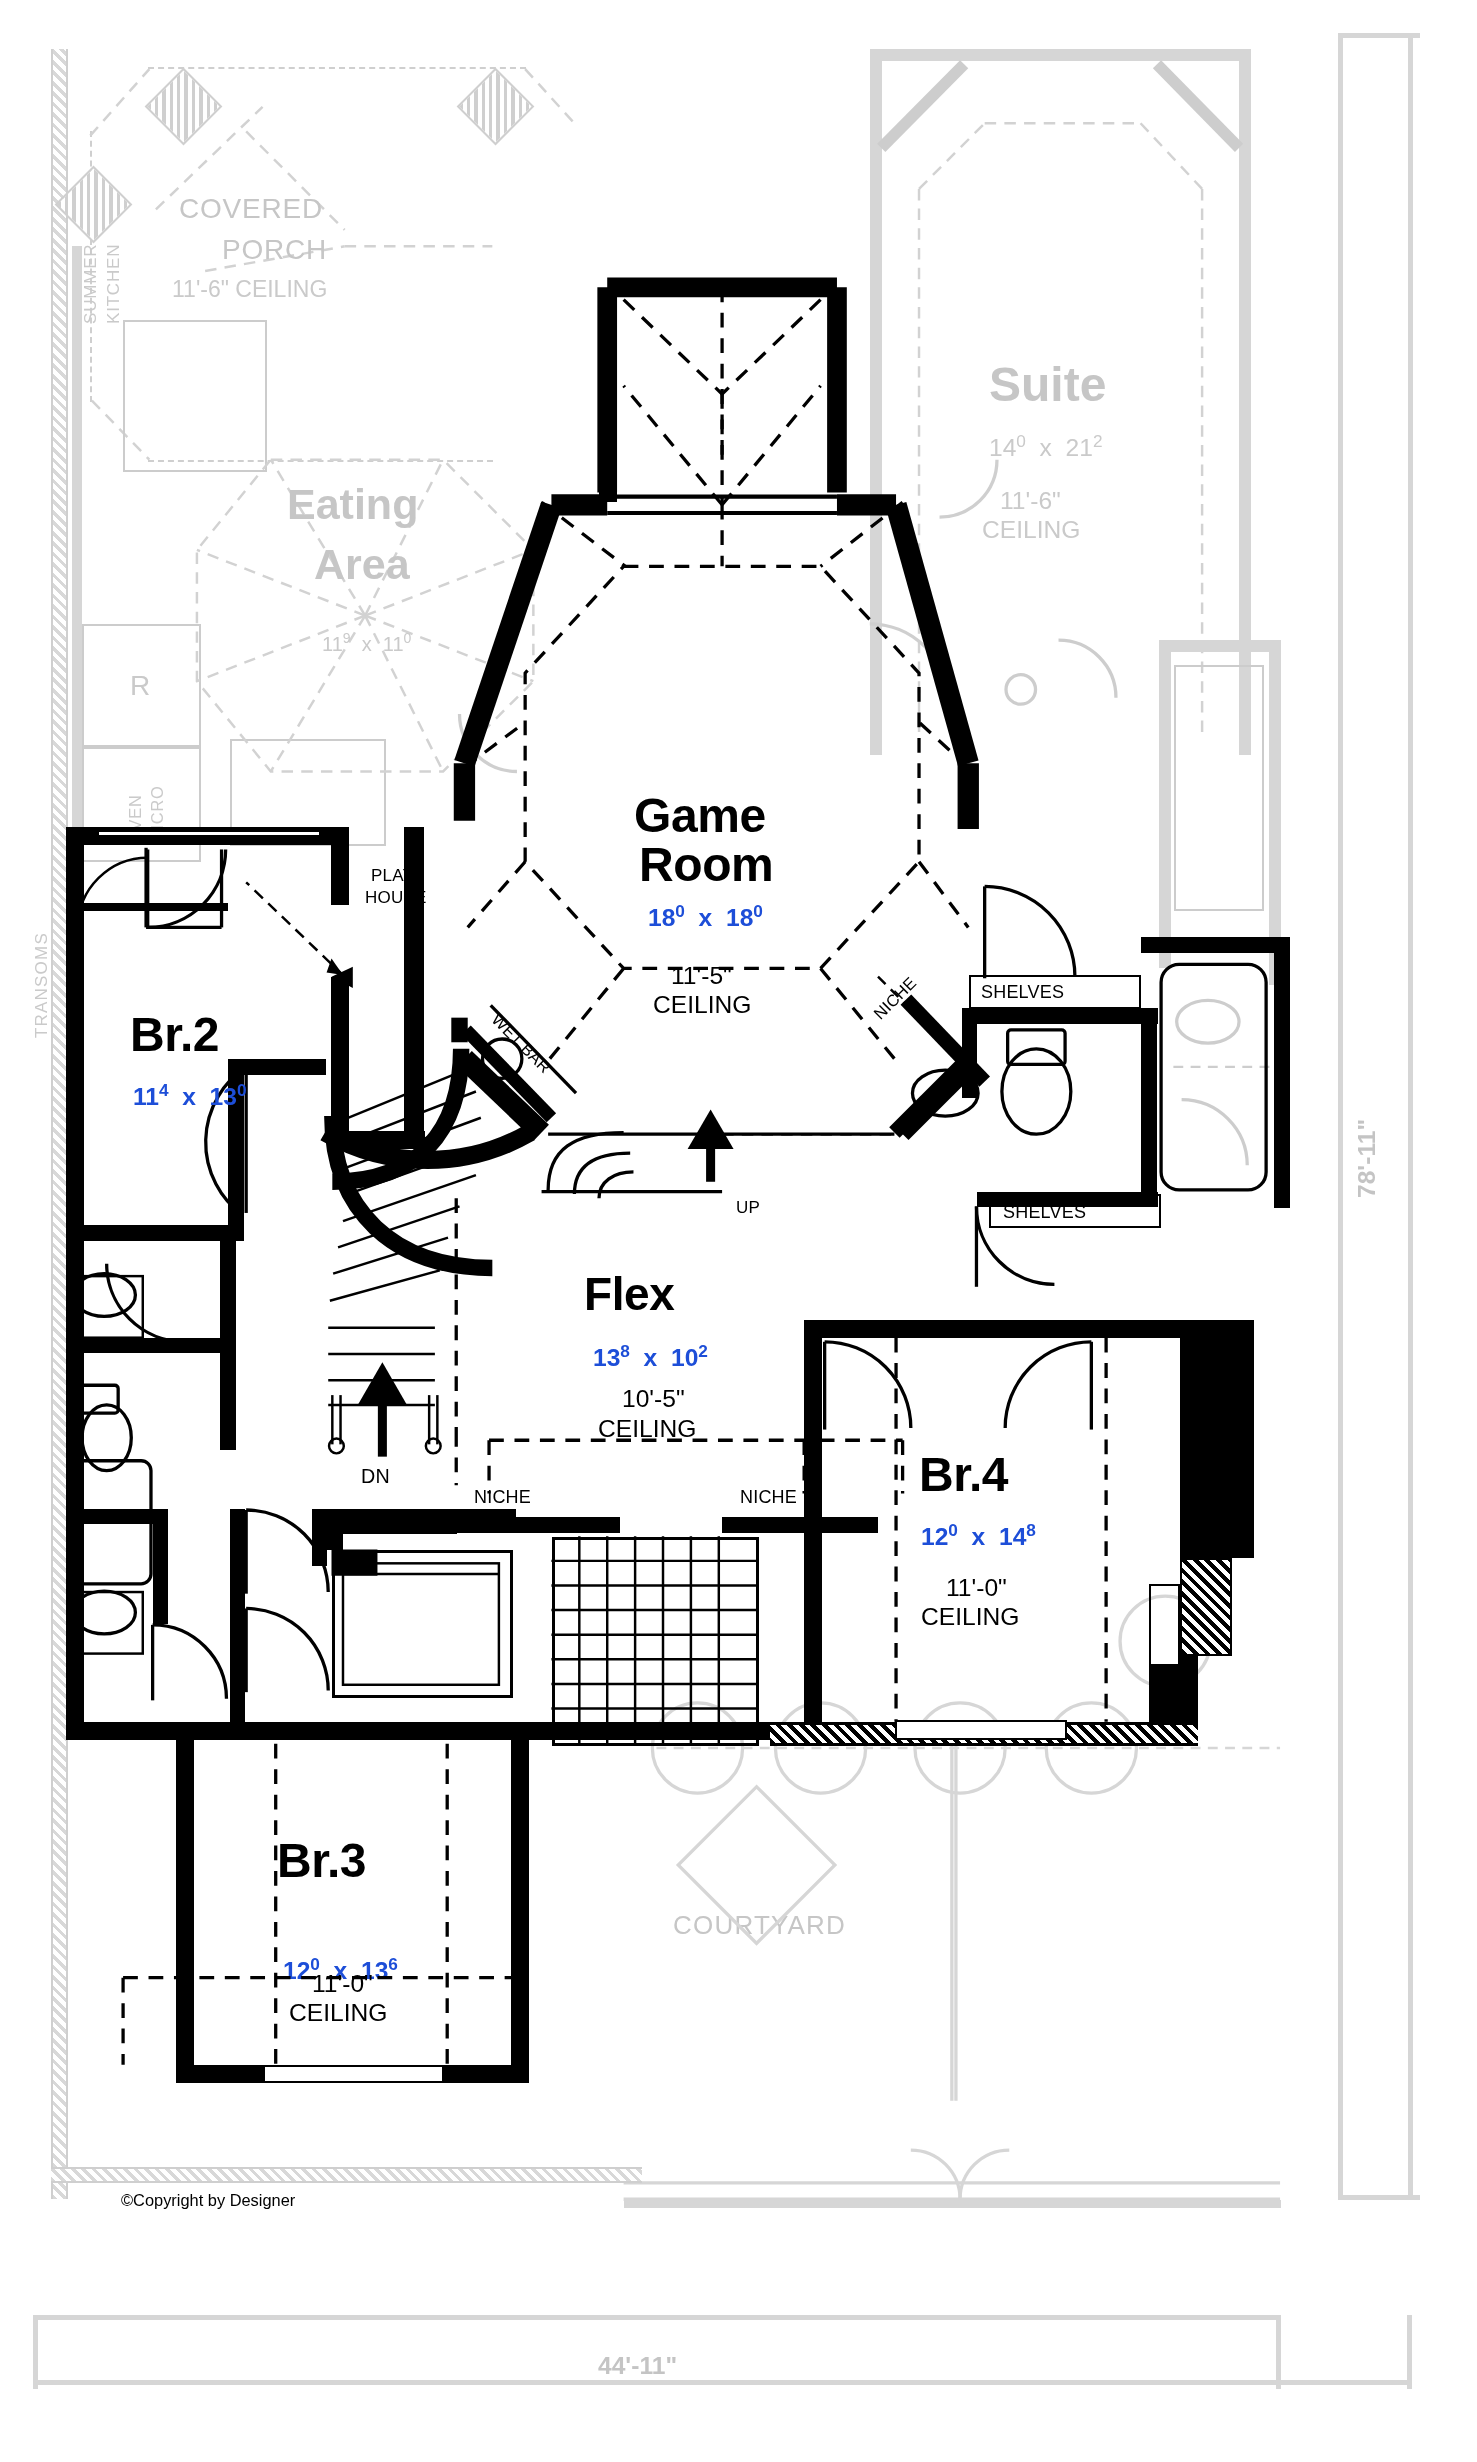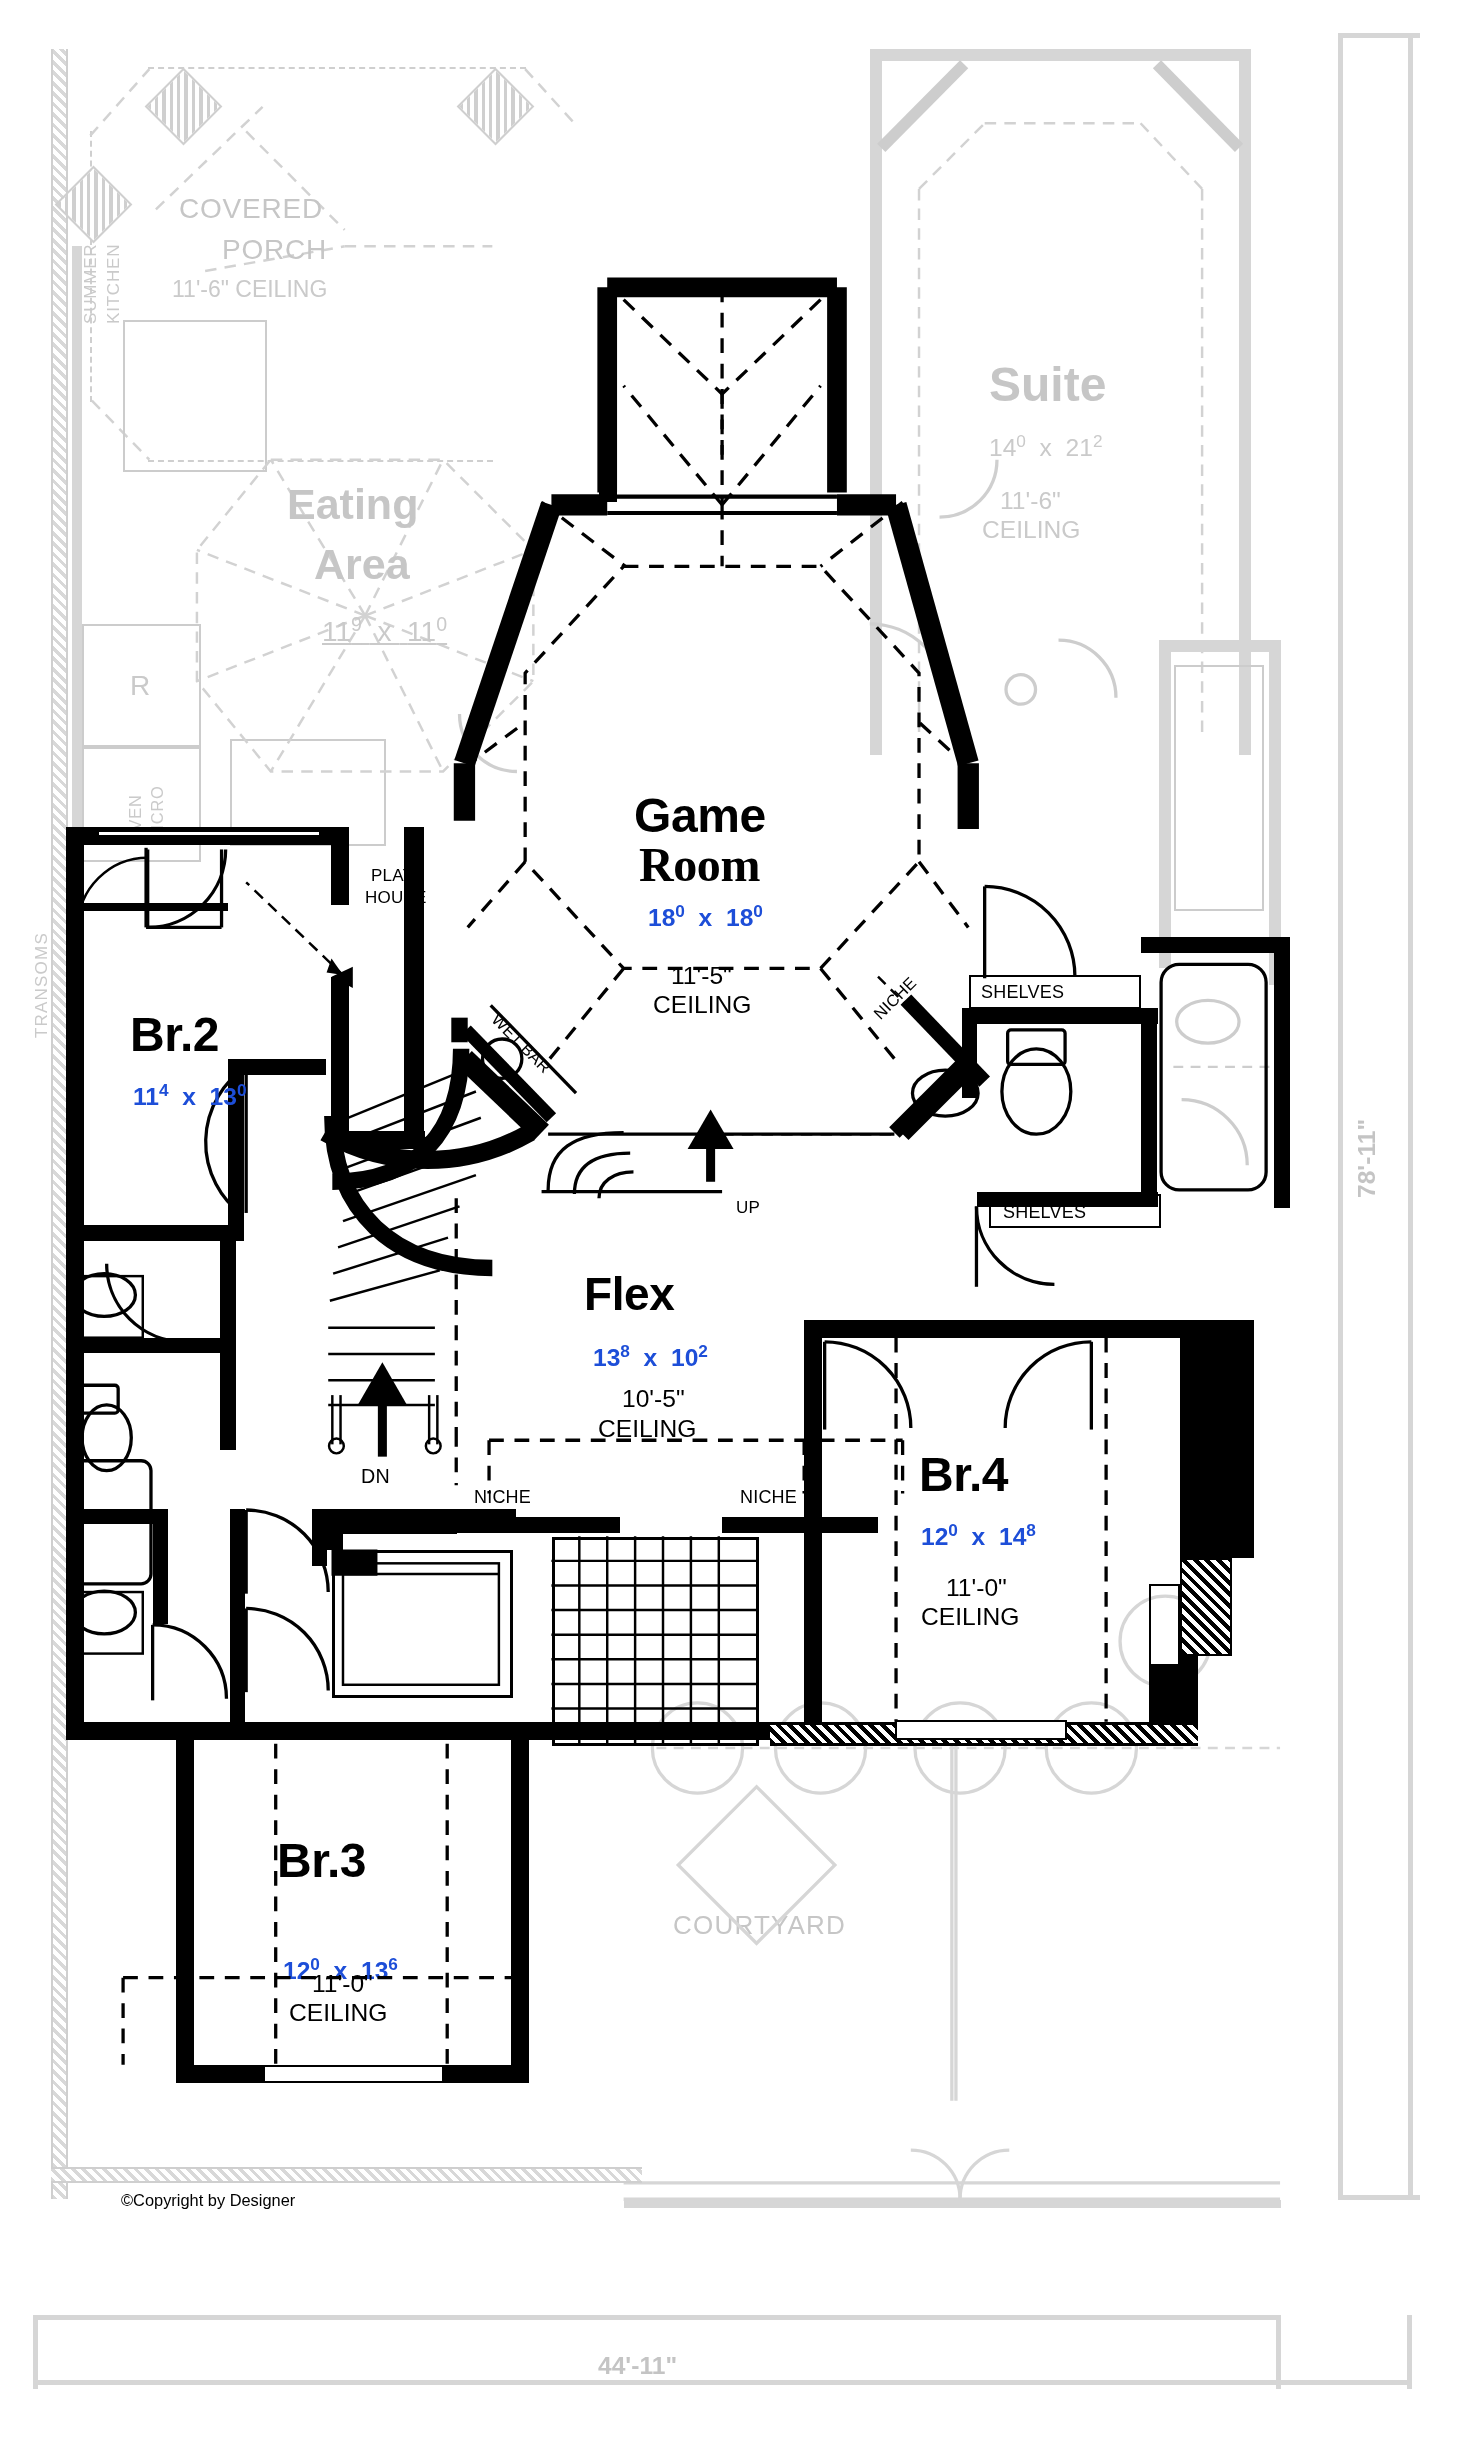--- a/index.html
+++ b/index.html
@@ -185,21 +185,21 @@
       <line x1="445" y1="750" x2="650" y2="830"></line>
       <line x1="445" y1="750" x2="540" y2="940"></line>
       <line x1="445" y1="750" x2="330" y2="940"></line>
       <line x1="445" y1="750" x2="240" y2="830"></line>
       <line x1="445" y1="750" x2="240" y2="670"></line>
     </g>
   </svg>
 
   <div class="ghost-name" style="left:287px; top:483px; font-size:43px;">Eating</div>
   <div class="ghost-name" style="left:314px; top:543px; font-size:43px;">Area</div>
-  <div class="ghost-text" style="left:322px; top:617px; font-size:28px;text-decoration:underline;">
+  <div class="ghost-text" style="left:322px; top:634px; font-size:20px;">
     <span>11</span><sup>9</sup>
     <span>&nbsp;x&nbsp;</span>
     <span>11</span><sup>0</sup>
   </div>
 
   <div class="ghost-line" style="left:870px; top:49px; width:11.5px; height:706px;"></div>
   <div class="ghost-line" style="left:1239px; top:49px; width:11.5px; height:706px;"></div>
   <div class="ghost-line" style="left:870px; top:49px; width:381px; height:11.5px;"></div>
   <svg style="left:0;top:0;width:1477px;height:2462px;" viewBox="0 0 1800 3000" width="1477" height="2462">
     <g stroke="#cdcdcd" stroke-width="14" fill="none">
@@ -390,21 +390,21 @@
       <line x1="740" y1="350" x2="1020" y2="350"></line>
     </g>
     <g stroke="#000000" stroke-width="4" fill="none" stroke-dasharray="18 13">
       <line x1="880" y1="350" x2="880" y2="560"></line>
       <line x1="760" y1="365" x2="880" y2="480"></line>
       <line x1="1000" y1="365" x2="880" y2="480"></line>
     </g>
   </svg>
 
   <div class="room-name" style="left:634px; top:792px; font-size:48px;">Game</div>
-  <div class="room-name" style="left:639px; top:841px; font-size:48px;font-family:Liberation Serif, serif;">Room</div>
+  <div class="room-name" style="left:639px; top:841px; font-size:48px;">Room</div>
   <div class="room-dim" style="left:648px; top:906px; font-size:24.6px;">
     <span>18</span><sup>0</sup>
     <span>&nbsp;x&nbsp;</span>
     <span>18</span><sup>0</sup>
   </div>
   <div class="room-ceil" style="left:671px; top:964px; font-size:24.6px;">11'-5"</div>
   <div class="room-ceil" style="left:653px; top:993px; font-size:24.6px;">CEILING</div>
 
   <svg style="left:0;top:0;width:1477px;height:2462px;" viewBox="0 0 1800 3000" width="1477" height="2462">
     <g stroke="#000000" stroke-width="16" fill="none">

